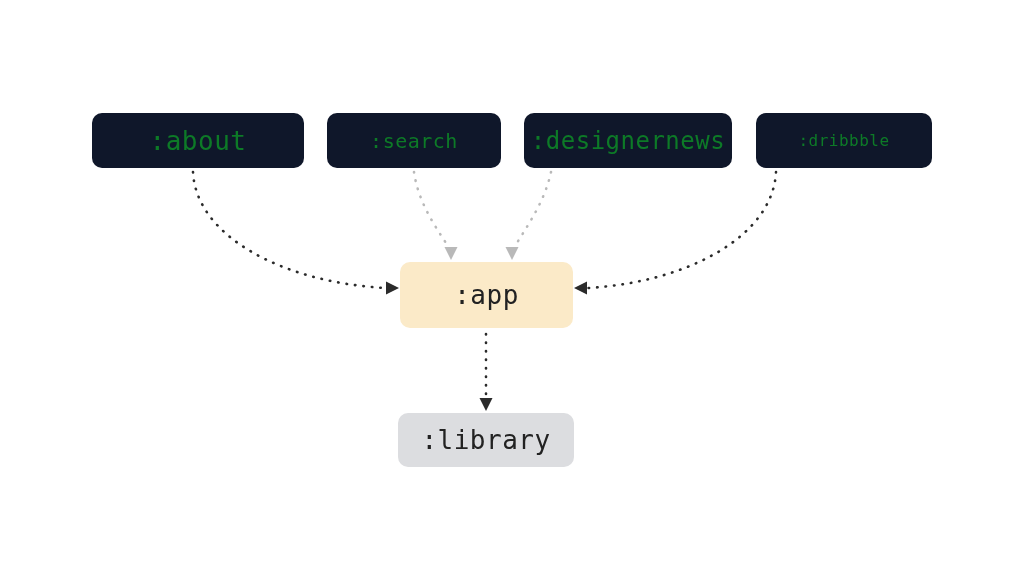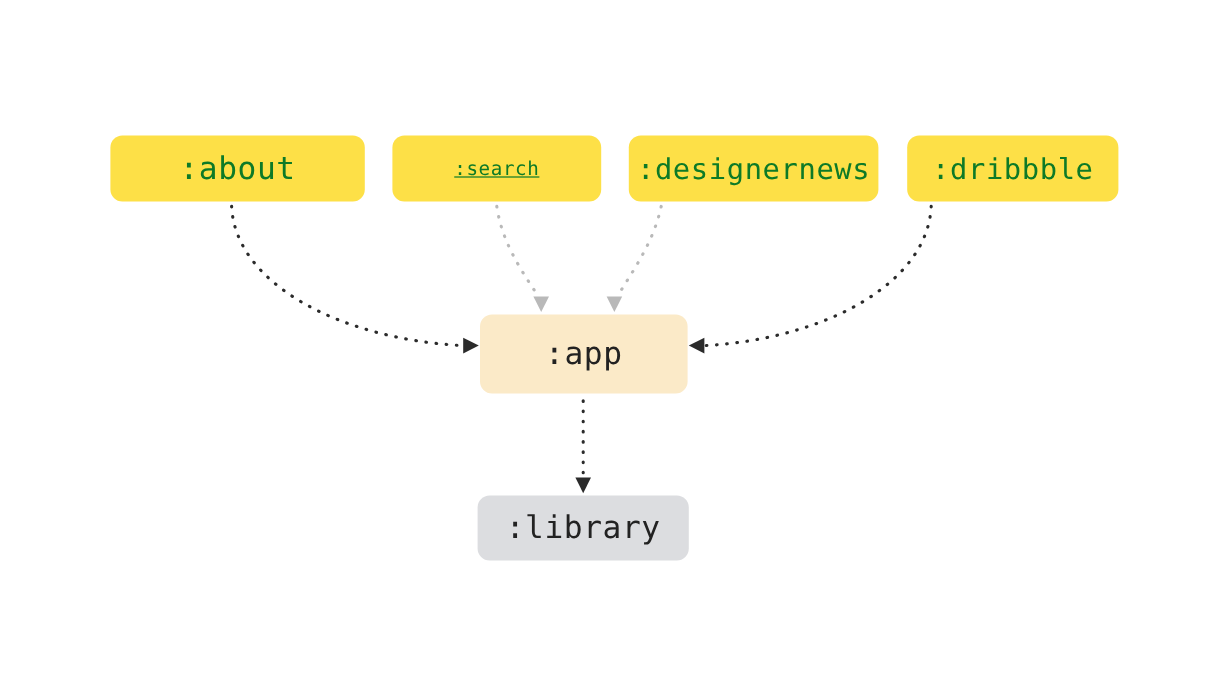--- a/index.html
+++ b/index.html
@@ -37,21 +37,21 @@
     border-radius: 10px;
     box-sizing: border-box;
     white-space: nowrap;
     letter-spacing: 0.5px;
   }
   .node-label {
     display: block;
     line-height: 1;
   }
   .node-green {
-    background: #fde047;
+    background: #0f172a;
     color: #0d7a27;
   }
   .node-amber {
     background: #fbeac8;
     color: #222222;
   }
   .node-gray {
     background: #dcdde0;
     color: #222222;
   }
@@ -82,27 +82,27 @@
         <path d="M 486 317 L 486 398" fill="none" stroke="#2b2b2b" stroke-width="2.6" stroke-linecap="round" stroke-dasharray="0.5 8"></path>
         <path d="M 0 0 L -13 -6.5 L -13 6.5 Z" fill="#2b2b2b" transform="translate(486,411) rotate(90)"></path>
       </g>
     </svg>
 
   <div id="node-layer">
       <div class="node node-green" style="left: 92px; top: 113px; width: 212px; height: 55px;">
         <span class="node-label" style="font-size: 26px;">:about</span>
       </div>
       <div class="node node-green" style="left: 327px; top: 113px; width: 174px; height: 55px;">
-        <span class="node-label" style="font-size: 16px; text-decoration: underline;">:search</span>
+        <span class="node-label" style="font-size: 20px;">:search</span>
       </div>
       <div class="node node-green" style="left: 524px; top: 113px; width: 208px; height: 55px; align-items: center;">
         <span class="node-label" style="font-size: 24px;">:designernews</span>
       </div>
       <div class="node node-green" style="left: 756px; top: 113px; width: 176px; height: 55px;">
-        <span class="node-label" style="font-size: 24px;">:dribbble</span>
+        <span class="node-label" style="font-size: 16px;">:dribbble</span>
       </div>
       <div class="node node-amber" style="left: 400px; top: 262px; width: 173px; height: 66px;">
         <span class="node-label" style="font-size: 26px;">:app</span>
       </div>
       <div class="node node-gray" style="left: 398px; top: 413px; width: 176px; height: 54px;">
         <span class="node-label" style="font-size: 26px;">:library</span>
       </div>
     </div>
 
 </div>

